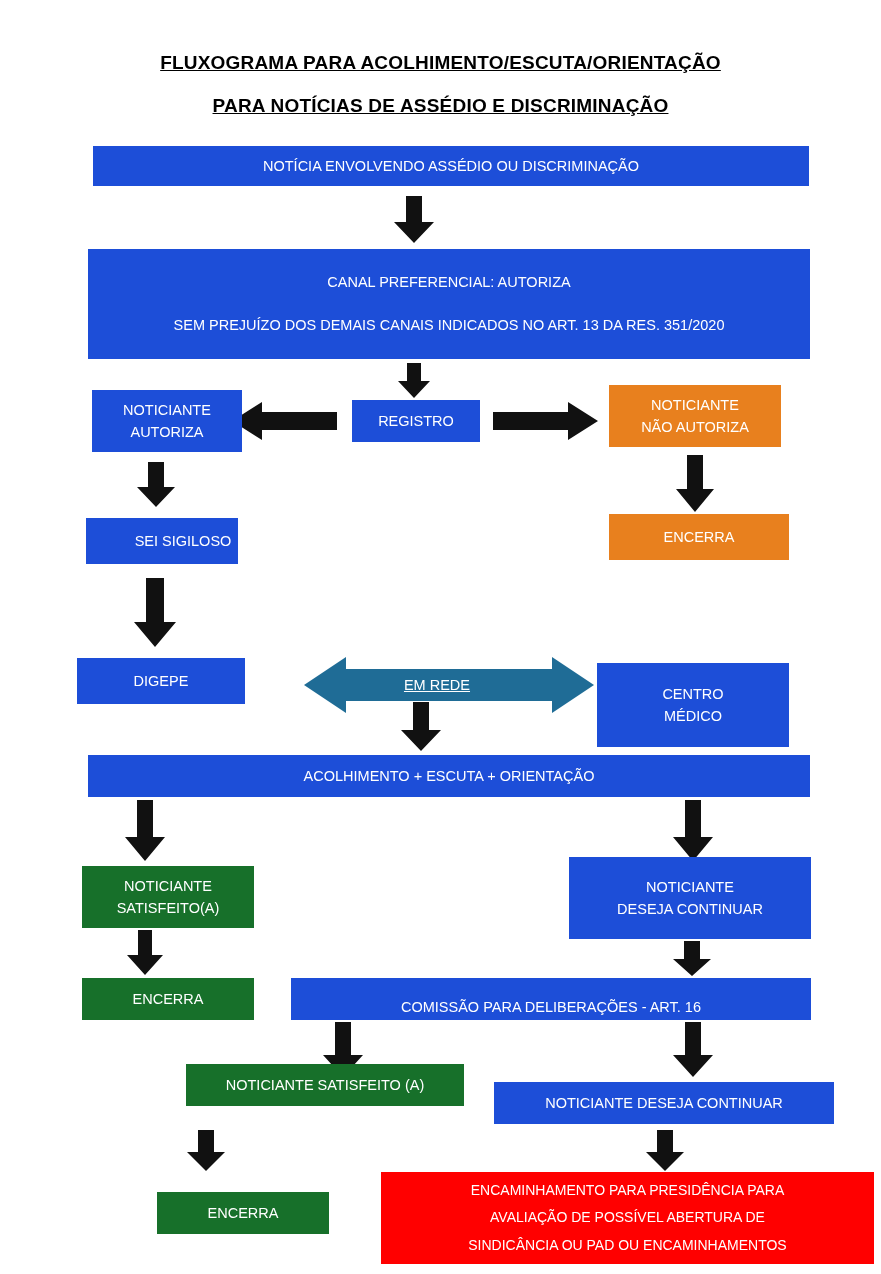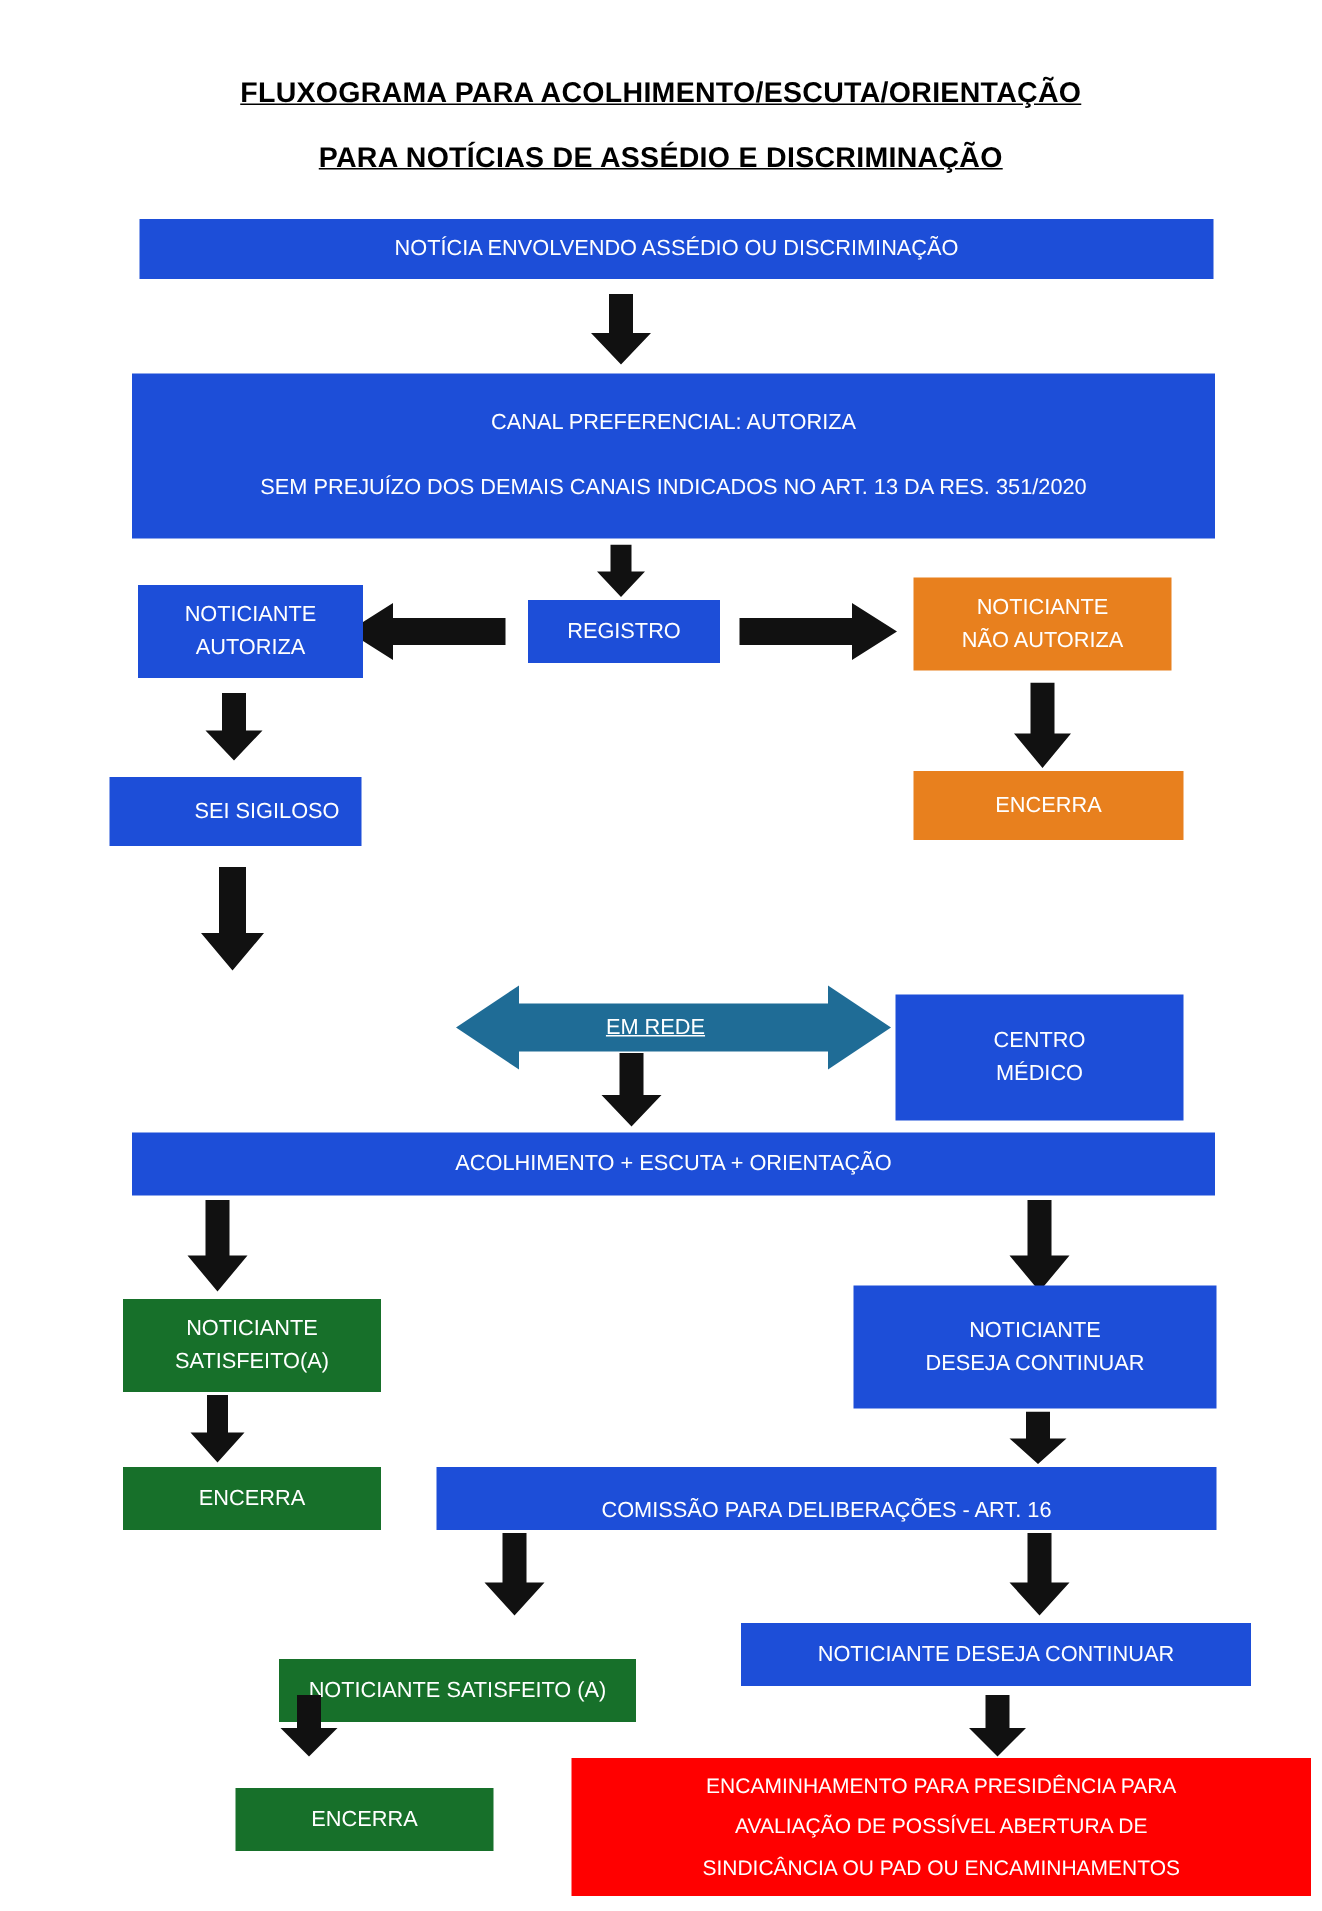--- a/index.html
+++ b/index.html
@@ -117,34 +117,37 @@
       <polygon points="12,0 28,0 28,25 39,25 20,45 1,25 12,25" fill="#111111"></polygon>
     </svg>
   </div>
 
   <div class="arrow" style="left:675px; top:455px;">
     <svg width="40" height="58" viewBox="0 0 40 58">
       <polygon points="12,0 28,0 28,34 39,34 20,57 1,34 12,34" fill="#111111"></polygon>
     </svg>
   </div>
 
-  <div class="box blue" style="left:73px; top:518px; width:168px; height:46px;padding-left:48px;">
+  <div class="box blue" style="left:86px; top:518px; width:152px; height:46px;padding-left:48px;">
     <span>SEI SIGILOSO</span>
   </div>
 
   <div class="box orange" style="left:609px; top:514px; width:180px; height:46px;">
     <span>ENCERRA</span>
   </div>
 
   <div class="arrow" style="left:133px; top:578px;">
     <svg width="44" height="70" viewBox="0 0 44 70">
       <polygon points="13,0 31,0 31,44 43,44 22,69 1,44 13,44" fill="#111111"></polygon>
     </svg>
   </div>
 
+  <div class="box blue" style="left:77px; top:658px; width:168px; height:46px;">
+    <span>DIGEPE</span>
+  </div>
 
   <div class="arrow" style="left:304px; top:654px;">
     <svg width="290" height="62" viewBox="0 0 290 62">
       <polygon points="0,31 42,3 42,15 248,15 248,3 290,31 248,59 248,47 42,47 42,59" fill="#1F6C96"></polygon>
     </svg>
   </div>
   <div class="box" style="left:352px; top:668px; width:170px; height:34px; background:transparent;text-decoration:underline;">
     <span>EM REDE</span>
   </div>
 
@@ -210,21 +213,21 @@
       <polygon points="13,0 29,0 29,33 41,33 21,55 1,33 13,33" fill="#111111"></polygon>
     </svg>
   </div>
 
   <div class="arrow" style="left:672px; top:1022px;">
     <svg width="42" height="56" viewBox="0 0 42 56">
       <polygon points="13,0 29,0 29,33 41,33 21,55 1,33 13,33" fill="#111111"></polygon>
     </svg>
   </div>
 
-  <div class="box green" style="left:186px; top:1106px; width:238px; height:42px;">
+  <div class="box green" style="left:186px; top:1064px; width:278px; height:42px;">
     <span>NOTICIANTE SATISFEITO (A)</span>
   </div>
 
   <div class="box blue" style="left:494px; top:1082px; width:340px; height:42px;">
     <span>NOTICIANTE DESEJA CONTINUAR</span>
   </div>
 
   <div class="arrow" style="left:186px; top:1130px;">
     <svg width="40" height="42" viewBox="0 0 40 42">
       <polygon points="12,0 28,0 28,22 39,22 20,41 1,22 12,22" fill="#111111"></polygon>

